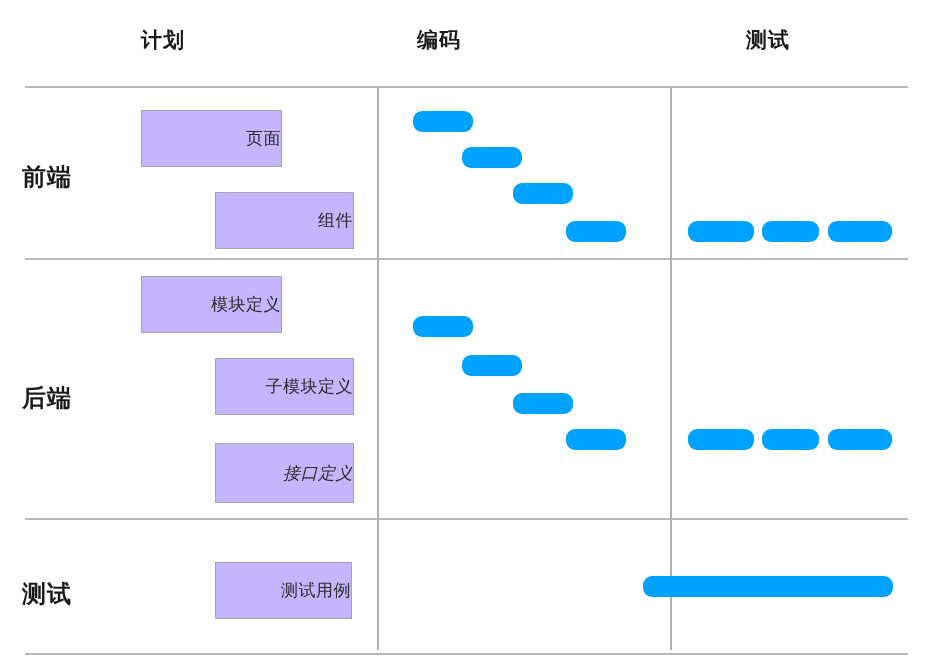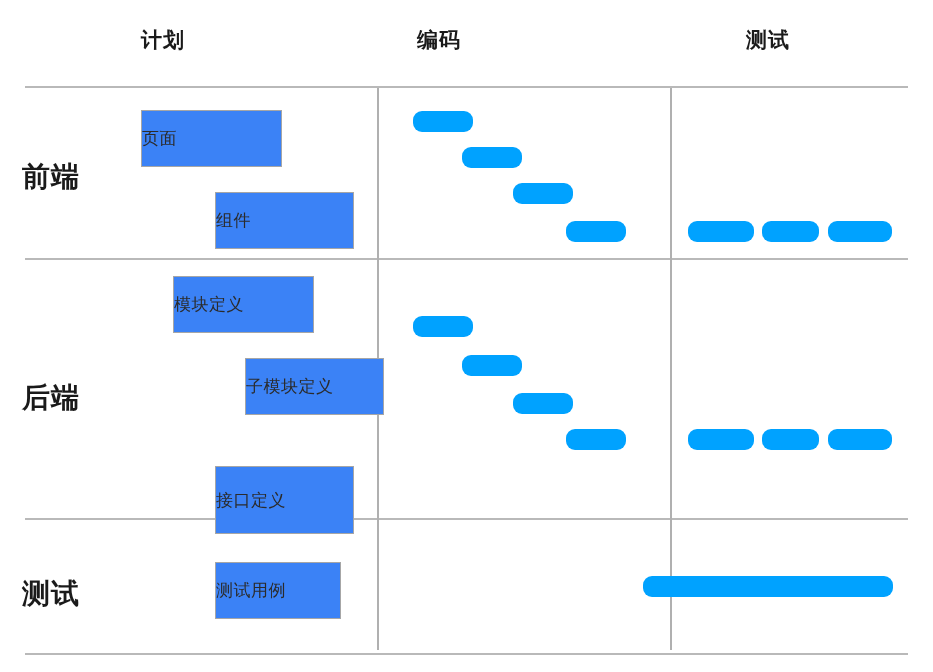--- a/index.html
+++ b/index.html
@@ -41,37 +41,37 @@
   .vrule {
     position: absolute;
     width: 2px;
     background: #b0b0b0;
   }
 
   
   .row-label {
     position: absolute;
     left: 22px;
-    font-size: 28px;
+    font-size: 24px;
     font-weight: bold;
     color: #1a1a1a;
     letter-spacing: 1px;
     white-space: nowrap;
     transform: translateY(-50%);
   }
 
   
   .plan-box {
     position: absolute;
     box-sizing: border-box;
     border: 1.5px solid #a6a6a6;
-    background: #3b82f6;
+    background: #c4b5fd;
     display: flex;
     align-items: center;
-    justify-content: flex-start;
+    justify-content: flex-end;
   }
   .plan-box span {
     font-size: 17px;
     color: #2b2b2b;
     letter-spacing: 0.5px;
     white-space: nowrap;
   }
 
   
   .bar {
@@ -108,35 +108,35 @@
       <div class="plan-box" style="left: 215px; top: 192px; width: 139px; height: 57px;">
         <span>组件</span>
       </div>
       <div class="bar" style="left: 413px; top: 111px; width: 60px; height: 21px; background: rgb(0, 162, 255);"></div>
       <div class="bar" style="left: 462px; top: 147px; width: 60px; height: 21px; background: rgb(0, 162, 255);"></div>
       <div class="bar" style="left: 513px; top: 183px; width: 60px; height: 21px; background: rgb(0, 162, 255);"></div>
       <div class="bar" style="left: 566px; top: 221px; width: 60px; height: 21px; background: rgb(0, 162, 255);"></div>
       <div class="bar" style="left: 688px; top: 221px; width: 66px; height: 21px; background: rgb(0, 162, 255);"></div>
       <div class="bar" style="left: 762px; top: 221px; width: 57px; height: 21px; background: rgb(0, 162, 255);"></div>
       <div class="bar" style="left: 828px; top: 221px; width: 64px; height: 21px; background: rgb(0, 162, 255);"></div>
-      <div class="plan-box" style="left: 141px; top: 276px; width: 141px; height: 57px; margin-left: 32px;">
+      <div class="plan-box" style="left: 141px; top: 276px; width: 141px; height: 57px;">
         <span>模块定义</span>
       </div>
-      <div class="plan-box" style="left: 215px; top: 358px; width: 139px; height: 57px; margin-left: 30px;">
+      <div class="plan-box" style="left: 215px; top: 358px; width: 139px; height: 57px;">
         <span>子模块定义</span>
       </div>
-      <div class="plan-box" style="left: 215px; top: 466px; width: 139px; height: 68px;">
+      <div class="plan-box" style="left: 215px; top: 443px; width: 139px; height: 60px; font-style: italic;">
         <span>接口定义</span>
       </div>
       <div class="bar" style="left: 413px; top: 316px; width: 60px; height: 21px; background: rgb(0, 162, 255);"></div>
       <div class="bar" style="left: 462px; top: 355px; width: 60px; height: 21px; background: rgb(0, 162, 255);"></div>
       <div class="bar" style="left: 513px; top: 393px; width: 60px; height: 21px; background: rgb(0, 162, 255);"></div>
       <div class="bar" style="left: 566px; top: 429px; width: 60px; height: 21px; background: rgb(0, 162, 255);"></div>
       <div class="bar" style="left: 688px; top: 429px; width: 66px; height: 21px; background: rgb(0, 162, 255);"></div>
       <div class="bar" style="left: 762px; top: 429px; width: 57px; height: 21px; background: rgb(0, 162, 255);"></div>
       <div class="bar" style="left: 828px; top: 429px; width: 64px; height: 21px; background: rgb(0, 162, 255);"></div>
-      <div class="plan-box" style="left: 215px; top: 562px; width: 126px; height: 57px;">
+      <div class="plan-box" style="left: 215px; top: 562px; width: 137px; height: 57px;">
         <span>测试用例</span>
       </div>
       <div class="bar" style="left: 643px; top: 576px; width: 250px; height: 21px; background: rgb(0, 162, 255);"></div>
     </div>
 
 </div>
 
 </body></html>

